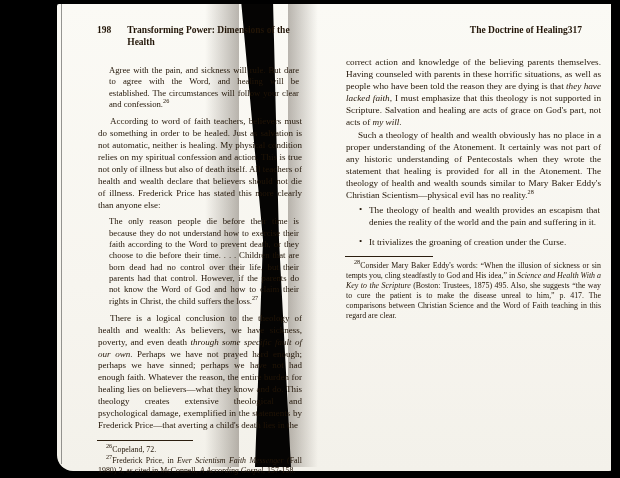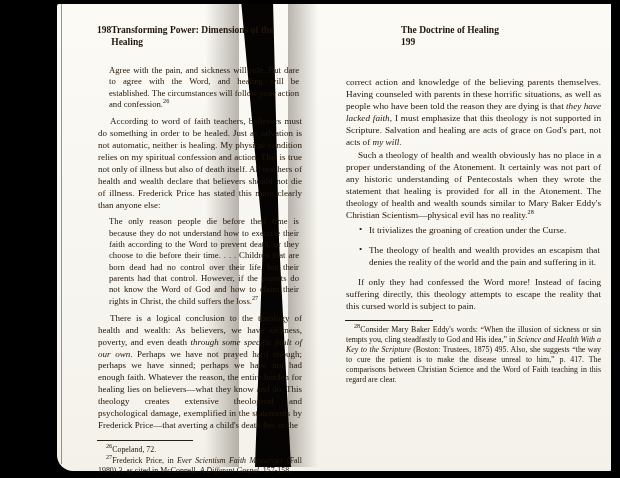--- a/index.html
+++ b/index.html
@@ -27,22 +27,22 @@
   }
   .gutter-shade-r {
     position:absolute; left:288px; top:0; width:30px; height:467px;
     background:linear-gradient(90deg, rgba(60,50,40,.35) 0%, rgba(60,50,40,0) 100%);
   }
   .col { position:absolute; color:#221507; text-align:justify; }
   .col-left  { left:40px;  top:20px; width:206px; font-size:9px;   line-height:11.9px; }
   .col-right { left:288px; top:20px; width:257px; font-size:9.2px; line-height:12px; }
 
   .running { display:flex; font-weight:bold; font-size:9.5px; line-height:12px; text-align:left; }
-  .running-left { margin-bottom:17px; }
-  .running-right { justify-content:space-between; padding-left:56px; padding-right:20px; margin-bottom:28px;flex-direction:column; }
+  .running-left { gap:16px; margin-bottom:17px; }
+  .running-right { justify-content:flex-end; padding-left:56px; padding-right:20px; margin-bottom:20px; }
 
   p { margin:1px; }
   .para { text-indent:12px; }
   .para.flush { text-indent:0; }
   blockquote { margin:5px 4px 6px 12px; font-size:8.7px; line-height:11.3px; }
   sup { font-size:6.2px; line-height:0; vertical-align:super; }
 
   ul.bullets { list-style:none; margin:3px 0 4px 0; padding:0 2px 0 14px; }
   ul.bullets li { position:relative; padding-left:10px; margin-bottom:8px; }
   ul.bullets li::before { content:"\2022"; position:absolute; left:0; top:-1px; }
@@ -63,52 +63,51 @@
   <div class="gutter"></div>
   <div class="page-edge-line"></div>
   <div class="edge-top"></div>
   <div class="edge-bottom"></div>
   <div class="edge-right"></div>
 
   <div class="spread" style="background:transparent;">
     <div class="col col-left">
       <div class="running running-left">
         <span>198</span>
-        <span>Transforming Power: Dimensions of the Healing</span>
+        <span>Transforming Power: Dimensions of the Health</span>
       </div>
 
-      <blockquote><span>Agree with the pain, and sickness will rule. But dare to agree with the Word, and healing will be established. The circumstances will follow your action and confession.</span><sup>26</sup></blockquote>
+      <blockquote><span>Agree with the pain, and sickness will rule. But dare to agree with the Word, and healing will be established. The circumstances will follow your clear and confession.</span><sup>26</sup></blockquote>
 
       <p class="para">According to word of faith teachers, believers must do something in order to be healed. Just as salvation is not automatic, neither is healing. My physical condition relies on my spiritual confession and action. This is true not only of illness but also of death itself. All teachers of health and wealth declare that believers should not die of illness. Frederick Price has stated this more clearly than anyone else:</p>
 
       <blockquote><span>The only reason people die before their time is because they do not understand how to exercise their faith according to the Word to prevent death, or they choose to die before their time. . . . Children that are born dead had no control over their life, but their parents had that control. However, if the parents do not know the Word of God and how to claim their rights in Christ, the child suffers the loss.</span><sup>27</sup></blockquote>
 
       <p class="para">There is a logical conclusion to the theology of health and wealth: As believers, we have sickness, poverty, and even death <i>through some specific fault of our own</i>. Perhaps we have not prayed hard enough; perhaps we have sinned; perhaps we have not had enough faith. Whatever the reason, the entire burden for healing lies on believers—what they know and do. This theology creates extensive theological and psychological damage, exemplified in the statements by Frederick Price—that averting a child's death lies in the</p>
 
       <hr class="fn-rule fn-rule-left">
       <p class="fn"><sup>26</sup><span>Copeland, 72.</span></p>
-      <p class="fn"><sup>27</sup><span>Frederick Price, in <i>Ever Scientism Faith Messenger</i> (Fall 1980) 3, as cited in McConnell, <i>A Different Gospel</i>, 157-158.</span></p>
+      <p class="fn"><sup>27</sup><span>Frederick Price, in <i>Ever Scientism Faith Messenger</i> (Fall 1980) 3, as cited in McConnell, <i>A According Gospel</i>, 157-158.</span></p>
     </div>
   </div>
 
   <div class="spread" style="background:transparent;">
     <div class="col col-right">
       <div class="running running-right">
         <span>The Doctrine of Healing</span>
-        <span>199</span>
+        <span>317</span>
       </div>
 
       <p class="para flush">correct action and knowledge of the believing parents themselves. Having counseled with parents in these horrific situations, as well as people who have been told the reason they are dying is that <i>they have lacked faith</i>, I must emphasize that this theology is not supported in Scripture. Salvation and healing are acts of grace on God's part, not acts of <i>my will</i>.</p>
 
       <p class="para"><span>Such a theology of health and wealth obviously has no place in a proper understanding of the Atonement. It certainly was not part of any historic understanding of Pentecostals when they wrote the statement that healing is provided for all in the Atonement. The theology of health and wealth sounds similar to Mary Baker Eddy's Christian Scientism—physical evil has no reality.</span><sup>28</sup></p>
 
       <ul class="bullets">
+        <li><span>The theology of health and wealth provides an escapism that denies the reality of the world and the pain and suffering in it.</span></li>
         <li><span>It trivializes the groaning of creation under the Curse.</span></li>
-        <li><span>The theology of health and wealth provides an escapism that denies the reality of the world and the pain and suffering in it.</span></li>
       </ul>
 
-      <p class="para">If only they had confessed the Word more! Instead of facing suffering directly, this theology attempts to escape the reality that this cursed world is subject to pain.</p>
 
       <hr class="fn-rule fn-rule-right">
       <p class="fn"><sup>28</sup><span>Consider Mary Baker Eddy's words: “When the illusion of sickness or sin tempts you, cling steadfastly to God and His idea,” in <i>Science and Health With a Key to the Scripture</i> (Boston: Trustees, 1875) 495. Also, she suggests “the way to cure the patient is to make the disease unreal to him,” p. 417. The comparisons between Christian Science and the Word of Faith teaching in this regard are clear.</span></p>
     </div>
   </div>
 </div>
 
 </body></html>

